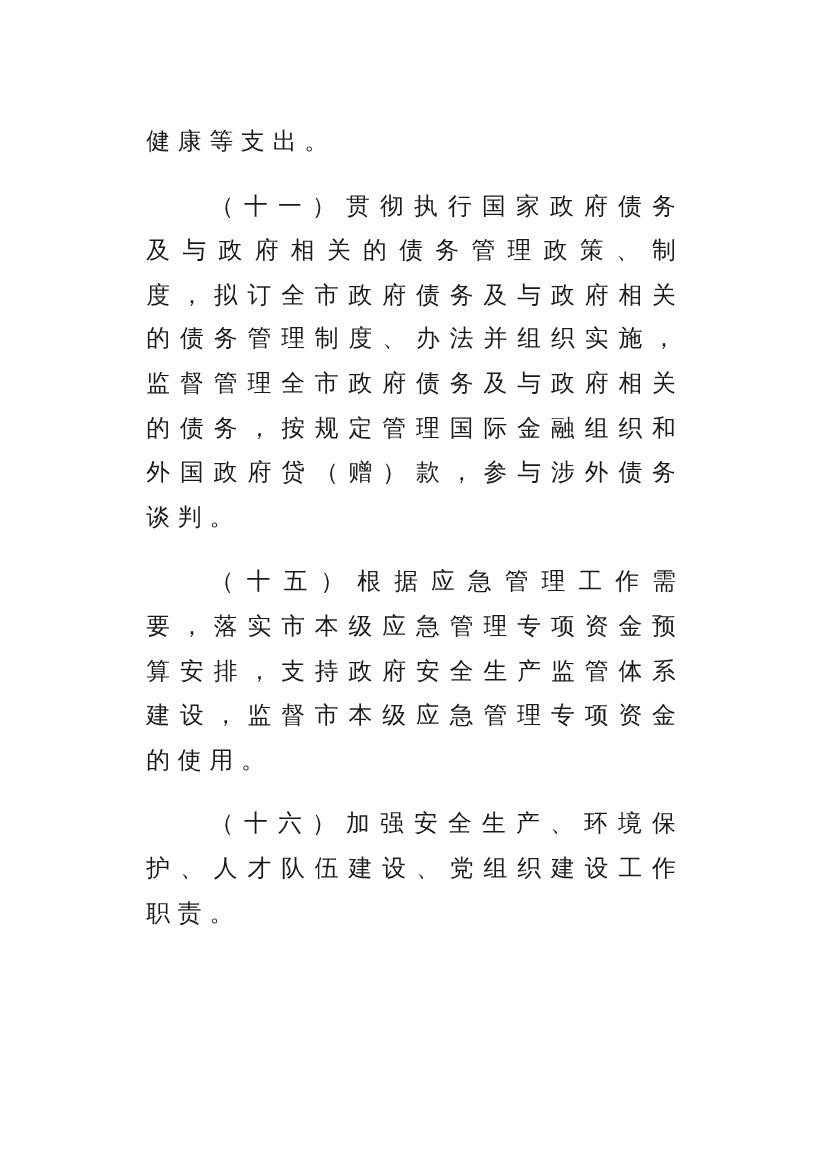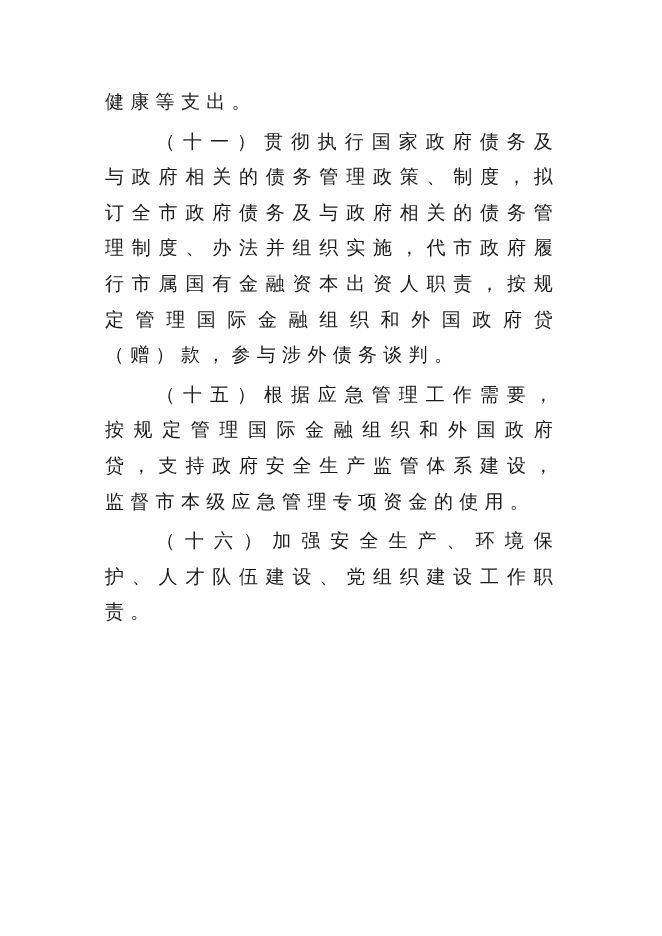--- a/index.html
+++ b/index.html
@@ -8,25 +8,25 @@
     position: absolute;
     left: 101px;
     top: 80px;
     width: 462px;
     font-family: "DejaVu Serif", "Liberation Serif", serif;
     font-size: 19px;
     line-height: 35.6px;
     color: #1a1a1a;
     letter-spacing: 6.3px;
   }
-  .para { margin: 4px; text-align: justify; text-justify: inter-character; }
+  .para { margin: 16px; text-align: justify; text-justify: inter-character; }
   .indent { text-indent: 51px; }
 </style>
 </head>
 <body>
 
 <div class="page">
   <p class="para">健康等支出。</p>
-  <p class="para indent">（十一）贯彻执行国家政府债务及与政府相关的债务管理政策、制度，拟订全市政府债务及与政府相关的债务管理制度、办法并组织实施，代市政府履行市属国有金融资本出资人职责，按规定管理国际金融组织和外国政府贷（赠）款，参与涉外债务谈判。</p>
-  <p class="para indent">（十五）根据应急管理工作需要，按规定管理国际金融组织和外国政府贷，支持政府安全生产监管体系建设，监督市本级应急管理专项资金的使用。</p>
+  <p class="para indent">（十一）贯彻执行国家政府债务及与政府相关的债务管理政策、制度，拟订全市政府债务及与政府相关的债务管理制度、办法并组织实施，监督管理全市政府债务及与政府相关的债务，按规定管理国际金融组织和外国政府贷（赠）款，参与涉外债务谈判。</p>
+  <p class="para indent">（十五）根据应急管理工作需要，落实市本级应急管理专项资金预算安排，支持政府安全生产监管体系建设，监督市本级应急管理专项资金的使用。</p>
   <p class="para indent">（十六）加强安全生产、环境保护、人才队伍建设、党组织建设工作职责。</p>
 
 </div>
 
 </body></html>

